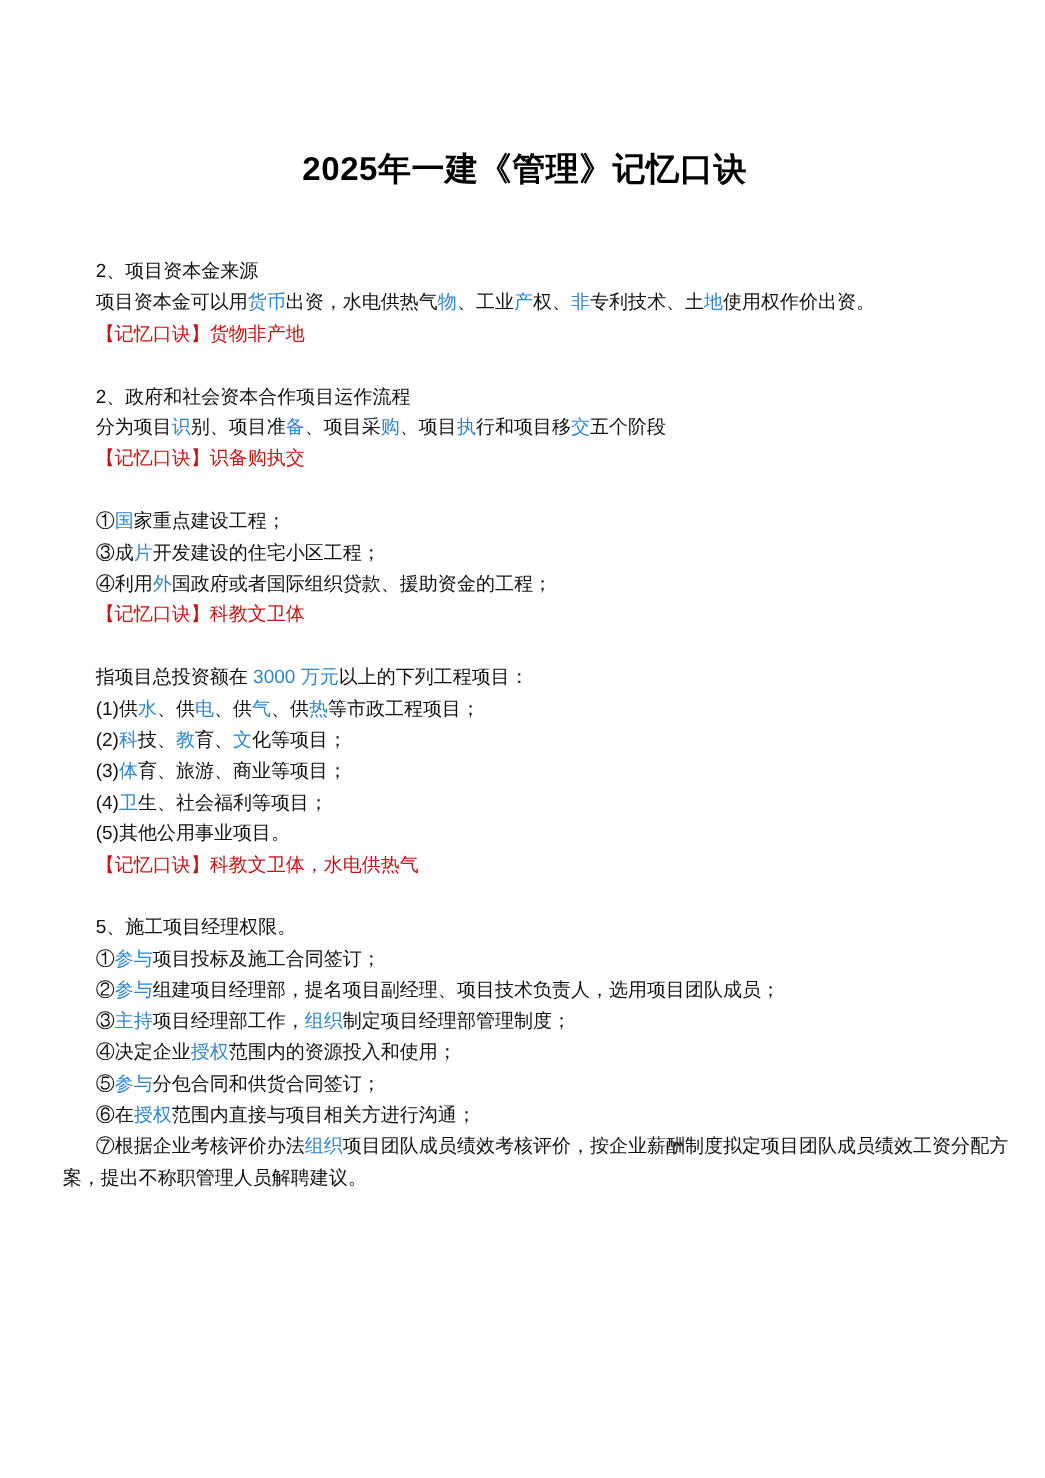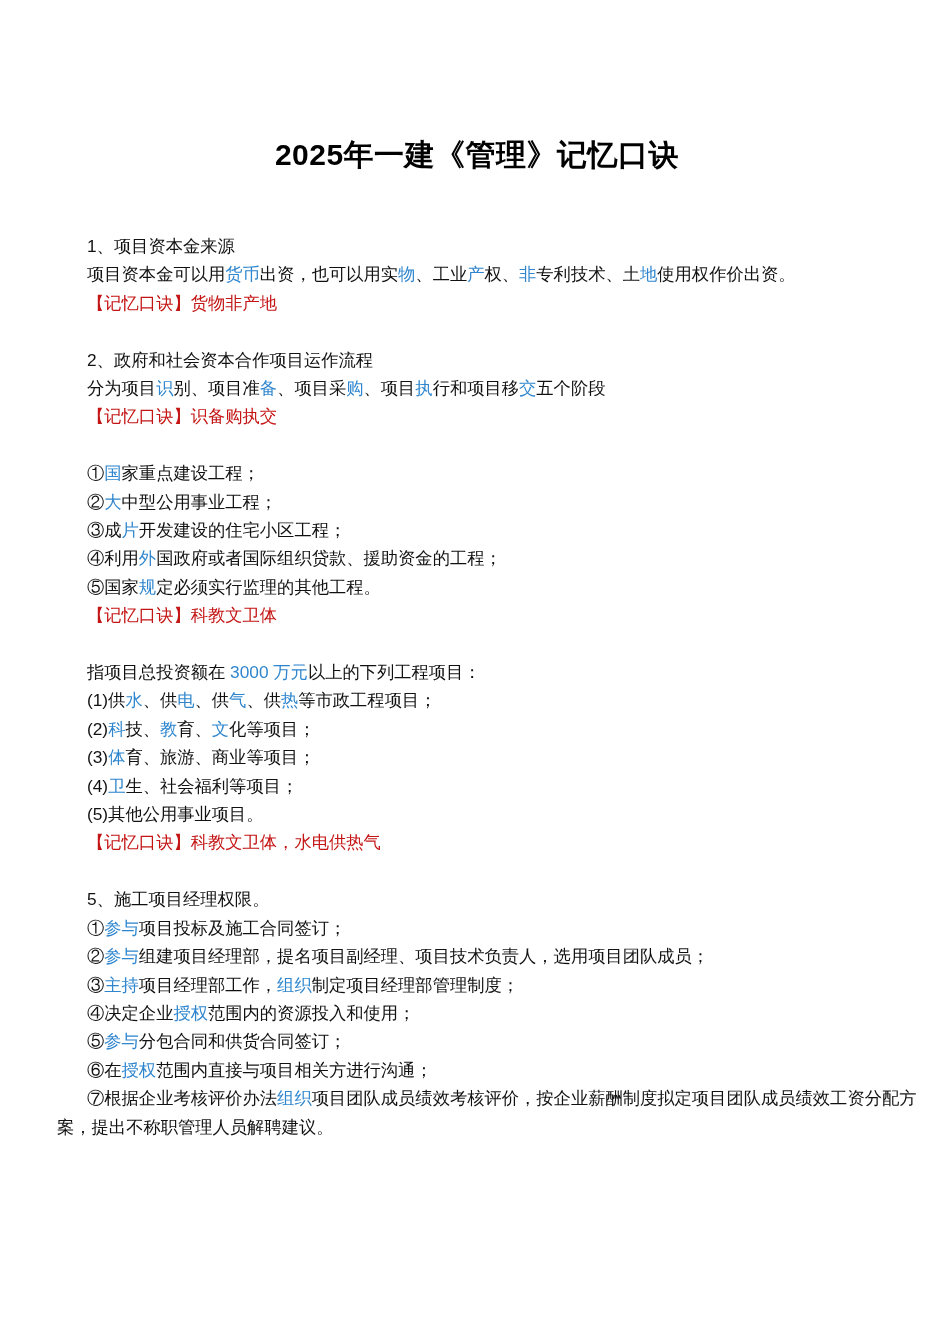--- a/index.html
+++ b/index.html
@@ -46,35 +46,33 @@
   }
 </style>
 </head>
 <body style="--hl-blue: #2F86CE; --mn-red: #C41414;">
 
 <div>
   <h1 class="doc-title">2025年一建《管理》记忆口诀</h1>
 
   <div id="sections" class="content">
       <section class="mnemo-section">
-        <p class="para heading">1、项目资本金来源</p>
-        <p class="para"><span>项目资本金可以用</span><span class="seg-blue">货币</span><span>出资，也可以用实</span><span class="seg-blue">物</span><span>、工业</span><span class="seg-blue">产</span><span>权、</span><span class="seg-blue">非</span><span>专利技术、土</span><span class="seg-blue">地</span><span>使用权作价出资。</span></p>
+        <p class="para heading">2、项目资本金来源</p>
+        <p class="para"><span>项目资本金可以用</span><span class="seg-blue">货币</span><span>出资，水电供热气</span><span class="seg-blue">物</span><span>、工业</span><span class="seg-blue">产</span><span>权、</span><span class="seg-blue">非</span><span>专利技术、土</span><span class="seg-blue">地</span><span>使用权作价出资。</span></p>
         <p class="para mnemonic"><span>【记忆口诀】</span><span>货物非产地</span></p>
       </section>
       <section class="mnemo-section">
         <p class="para heading">2、政府和社会资本合作项目运作流程</p>
         <p class="para"><span>分为项目</span><span class="seg-blue">识</span><span>别、项目准</span><span class="seg-blue">备</span><span>、项目采</span><span class="seg-blue">购</span><span>、项目</span><span class="seg-blue">执</span><span>行和项目移</span><span class="seg-blue">交</span><span>五个阶段</span></p>
         <p class="para mnemonic"><span>【记忆口诀】</span><span>识备购执交</span></p>
       </section>
       <section class="mnemo-section">
         <p class="para"><span>①</span><span class="seg-blue">国</span><span>家重点建设工程；</span></p>
-        <p class="para"><span>②</span><span class="seg-blue">大</span><span>中型公用事业工程；</span></p>
         <p class="para"><span>③成</span><span class="seg-blue">片</span><span>开发建设的住宅小区工程；</span></p>
         <p class="para"><span>④利用</span><span class="seg-blue">外</span><span>国政府或者国际组织贷款、援助资金的工程；</span></p>
-        <p class="para"><span>⑤国家</span><span class="seg-blue">规</span><span>定必须实行监理的其他工程。</span></p>
         <p class="para mnemonic"><span>【记忆口诀】</span><span>科教文卫体</span></p>
       </section>
       <section class="mnemo-section">
         <p class="para"><span>指项目总投资额在 </span><span class="seg-blue">3000 万元</span><span>以上的下列工程项目：</span></p>
         <p class="para"><span>(1)供</span><span class="seg-blue">水</span><span>、供</span><span class="seg-blue">电</span><span>、供</span><span class="seg-blue">气</span><span>、供</span><span class="seg-blue">热</span><span>等市政工程项目；</span></p>
         <p class="para"><span>(2)</span><span class="seg-blue">科</span><span>技、</span><span class="seg-blue">教</span><span>育、</span><span class="seg-blue">文</span><span>化等项目；</span></p>
         <p class="para"><span>(3)</span><span class="seg-blue">体</span><span>育、旅游、商业等项目；</span></p>
         <p class="para"><span>(4)</span><span class="seg-blue">卫</span><span>生、社会福利等项目；</span></p>
         <p class="para"><span>(5)其他公用事业项目。</span></p>
         <p class="para mnemonic"><span>【记忆口诀】</span><span>科教文卫体，水电供热气</span></p>

